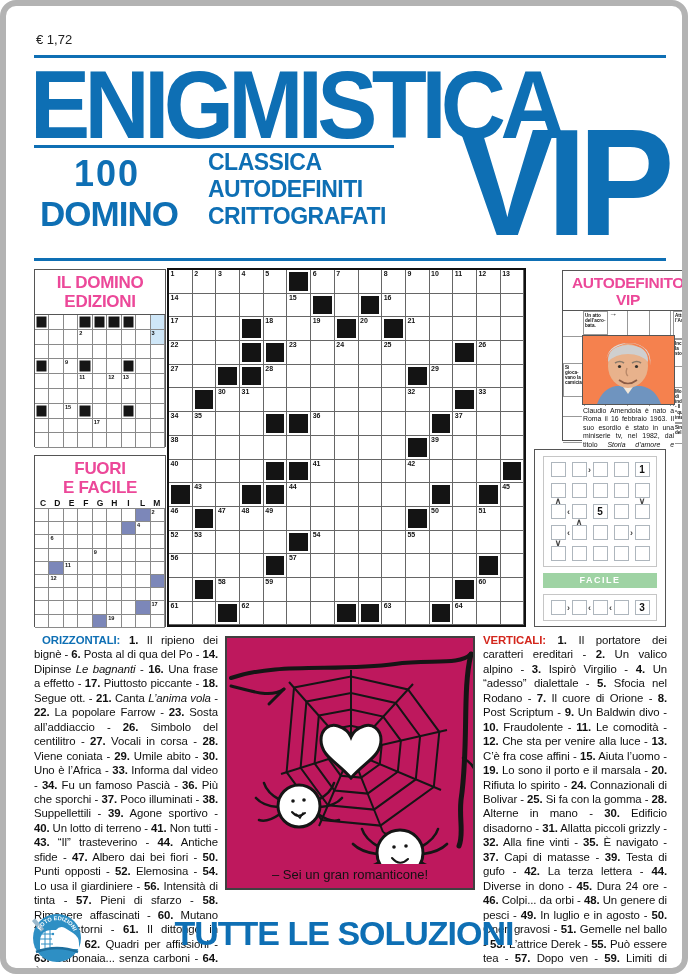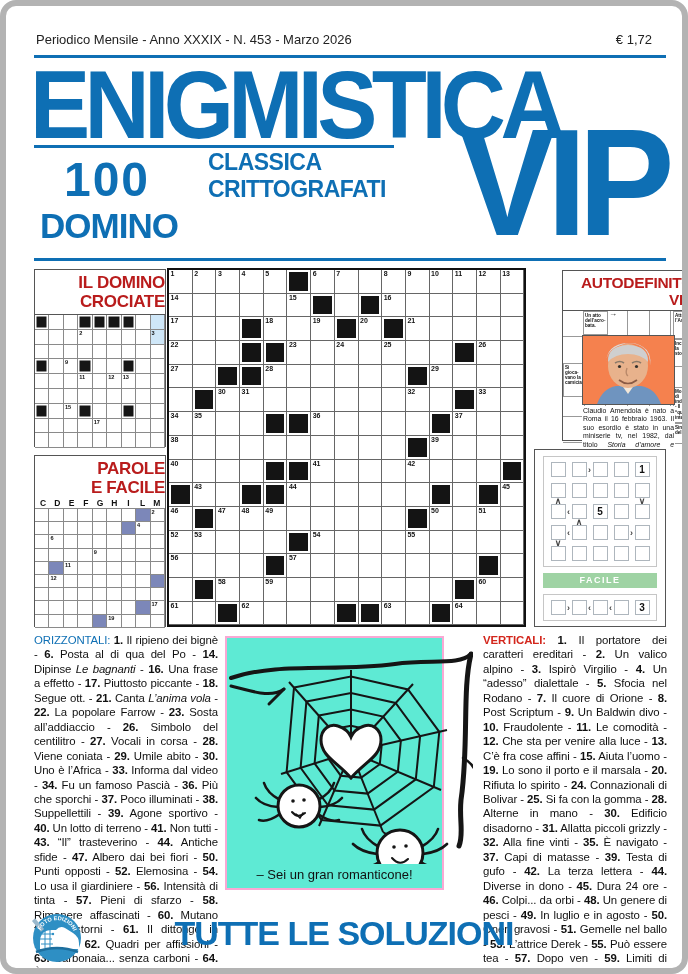--- a/index.html
+++ b/index.html
@@ -13,28 +13,28 @@
   .rule1{position:absolute;top:49px;left:28px;width:632px;height:3px;background:#0e6fb4;}
   .main-title{position:absolute;top:50px;left:24px;font-size:97px;font-weight:bold;
               color:#0e6fb4;letter-spacing:-6px;white-space:nowrap;line-height:1;
               transform:scaleX(.93);transform-origin:left top;}
   .title-underline{position:absolute;top:139px;left:28px;width:360px;height:3px;background:#0e6fb4;}
   .vip-title{position:absolute;top:100px;right:16px;font-size:152px;font-weight:bold;
              color:#0e6fb4;letter-spacing:-9px;line-height:1;transform:scaleX(.95);
              transform-origin:right top;}
   .pages-badge{position:absolute;left:34px;top:150px;width:134px;text-align:center;
                color:#0e6fb4;font-weight:bold;line-height:1;}
-  .pages-badge .n{font-size:48px;letter-spacing:2px;text-align:center;}
+  .pages-badge .n{font-size:36px;letter-spacing:2px;text-align:center;}
   .pages-badge .w{font-size:35px;letter-spacing:-1px;margin-top:4px;}
   .features{position:absolute;left:202px;top:143px;color:#0e6fb4;font-weight:bold;
             font-size:23px;line-height:27px;letter-spacing:-.5px;}
   .rule2{position:absolute;top:252px;left:28px;width:632px;height:3px;background:#0e6fb4;}
   
   .panel{position:absolute;border:1px solid #555;background:#fff;}
-  .panel-title{font-weight:bold;color:#b91c1c;text-align:right;font-size:17px;
+  .panel-title{font-weight:bold;color:#ec4899;text-align:center;font-size:17px;
                line-height:19px;letter-spacing:-.3px;padding-top:3px;}
   
   #domino{left:28px;top:263px;width:132px;height:178px;}
   #domino .panel-title{border-bottom:1px solid #555;padding-bottom:3px;}
   
   #fuori{left:28px;top:449px;width:132px;height:172px;}
   .letters-row{display:grid;grid-template-columns:repeat(9,1fr);text-align:center;
                font-size:8.5px;font-weight:bold;padding:1px 1px 0 1px;}
   
   .sgrid{display:grid;background:#fff;}
@@ -74,58 +74,58 @@
   .futo .fc{border:1.5px solid #aeb6bd;background:#fff;font-size:10px;font-weight:bold;
             display:flex;align-items:center;justify-content:center;}
   .futo .fg{display:flex;align-items:center;justify-content:center;font-size:9px;color:#444;font-weight:bold;}
   .facile{margin:6px auto 0 auto;width:114px;height:15px;background:#9fd3a4;color:#fff;
           font-weight:bold;font-size:9px;letter-spacing:1.5px;text-align:center;line-height:15px;}
   
   .clue-col{position:absolute;top:627px;width:184px;font-size:11.4px;line-height:14.45px;
             text-align:justify;letter-spacing:-.1px;color:#101010;}
   #across-col{left:28px;}
   #down-col{left:477px;}
-  .lblA{color:#0e6fb4;font-weight:normal;}
+  .lblA{color:#0e6fb4;font-weight:bold;margin-left:8px;}
   .lblD{color:#d3261c;font-weight:bold;}
   
-  #cartoon{position:absolute;left:219px;top:630px;width:219px;height:254px;
-           border:2px solid #f9a8d4;background:#5eead4;}
+  #cartoon{position:absolute;left:219px;top:630px;width:250px;height:254px;
+           border:2px solid #404040;background:#be185d;}
   #cartoon .cap{position:absolute;left:0;right:0;bottom:6px;text-align:center;font-size:13px;color:#111;}
   
   #logo{position:absolute;left:22px;top:902px;width:58px;height:58px;}
   .solutions{position:absolute;left:0;right:0;top:908px;text-align:center;color:#0e6fb4;
              font-weight:bold;font-size:34px;letter-spacing:-1px;}
 </style>
 </head>
 <body>
 
 <div class="page">
 
   <div class="issue-bar">
-    <span>Periodico Mensile - Anno XXXIX - N. 453 - Marzo 2026</span>
     <span>€ 1,72</span>
   </div>
   <div class="rule1"></div>
   <div class="main-title">ENIGMISTICA</div>
   <div class="title-underline"></div>
   <div class="vip-title">VIP</div>
   <div class="pages-badge">
     <div class="n">100</div>
     <div class="w">DOMINO</div>
   </div>
   <div class="features">
     <div>CLASSICA</div>
+    <div>AUTODEFINITI</div>
     <div>CRITTOGRAFATI</div>
   </div>
   <div class="rule2"></div>
 
   <div class="panel" id="domino">
     <div class="panel-title">
       <div>IL DOMINO</div>
-      <div>CROCIATE</div>
+      <div>EDIZIONI</div>
     </div>
     <div class="sgrid" style="grid-template-columns:repeat(9,14.45px);grid-template-rows:repeat(9,14.8px);">
         <div class="c blk"></div>
         <div class="c"></div>
         <div class="c"></div>
         <div class="c blk"></div>
         <div class="c blk"></div>
         <div class="c blk"></div>
         <div class="c blk"></div>
         <div class="c"></div>
@@ -216,21 +216,21 @@
         <div class="c"></div>
         <div class="c"></div>
         <div class="c"></div>
         <div class="c"></div>
         <div class="c"></div>
       </div>
   </div>
 
   <div class="panel" id="fuori">
     <div class="panel-title">
-      <div>PAROLE</div>
+      <div>FUORI</div>
       <div>E FACILE</div>
     </div>
     <div class="letters-row">
         <span>C</span>
         <span>D</span>
         <span>E</span>
         <span>F</span>
         <span>G</span>
         <span>H</span>
         <span>I</span>

